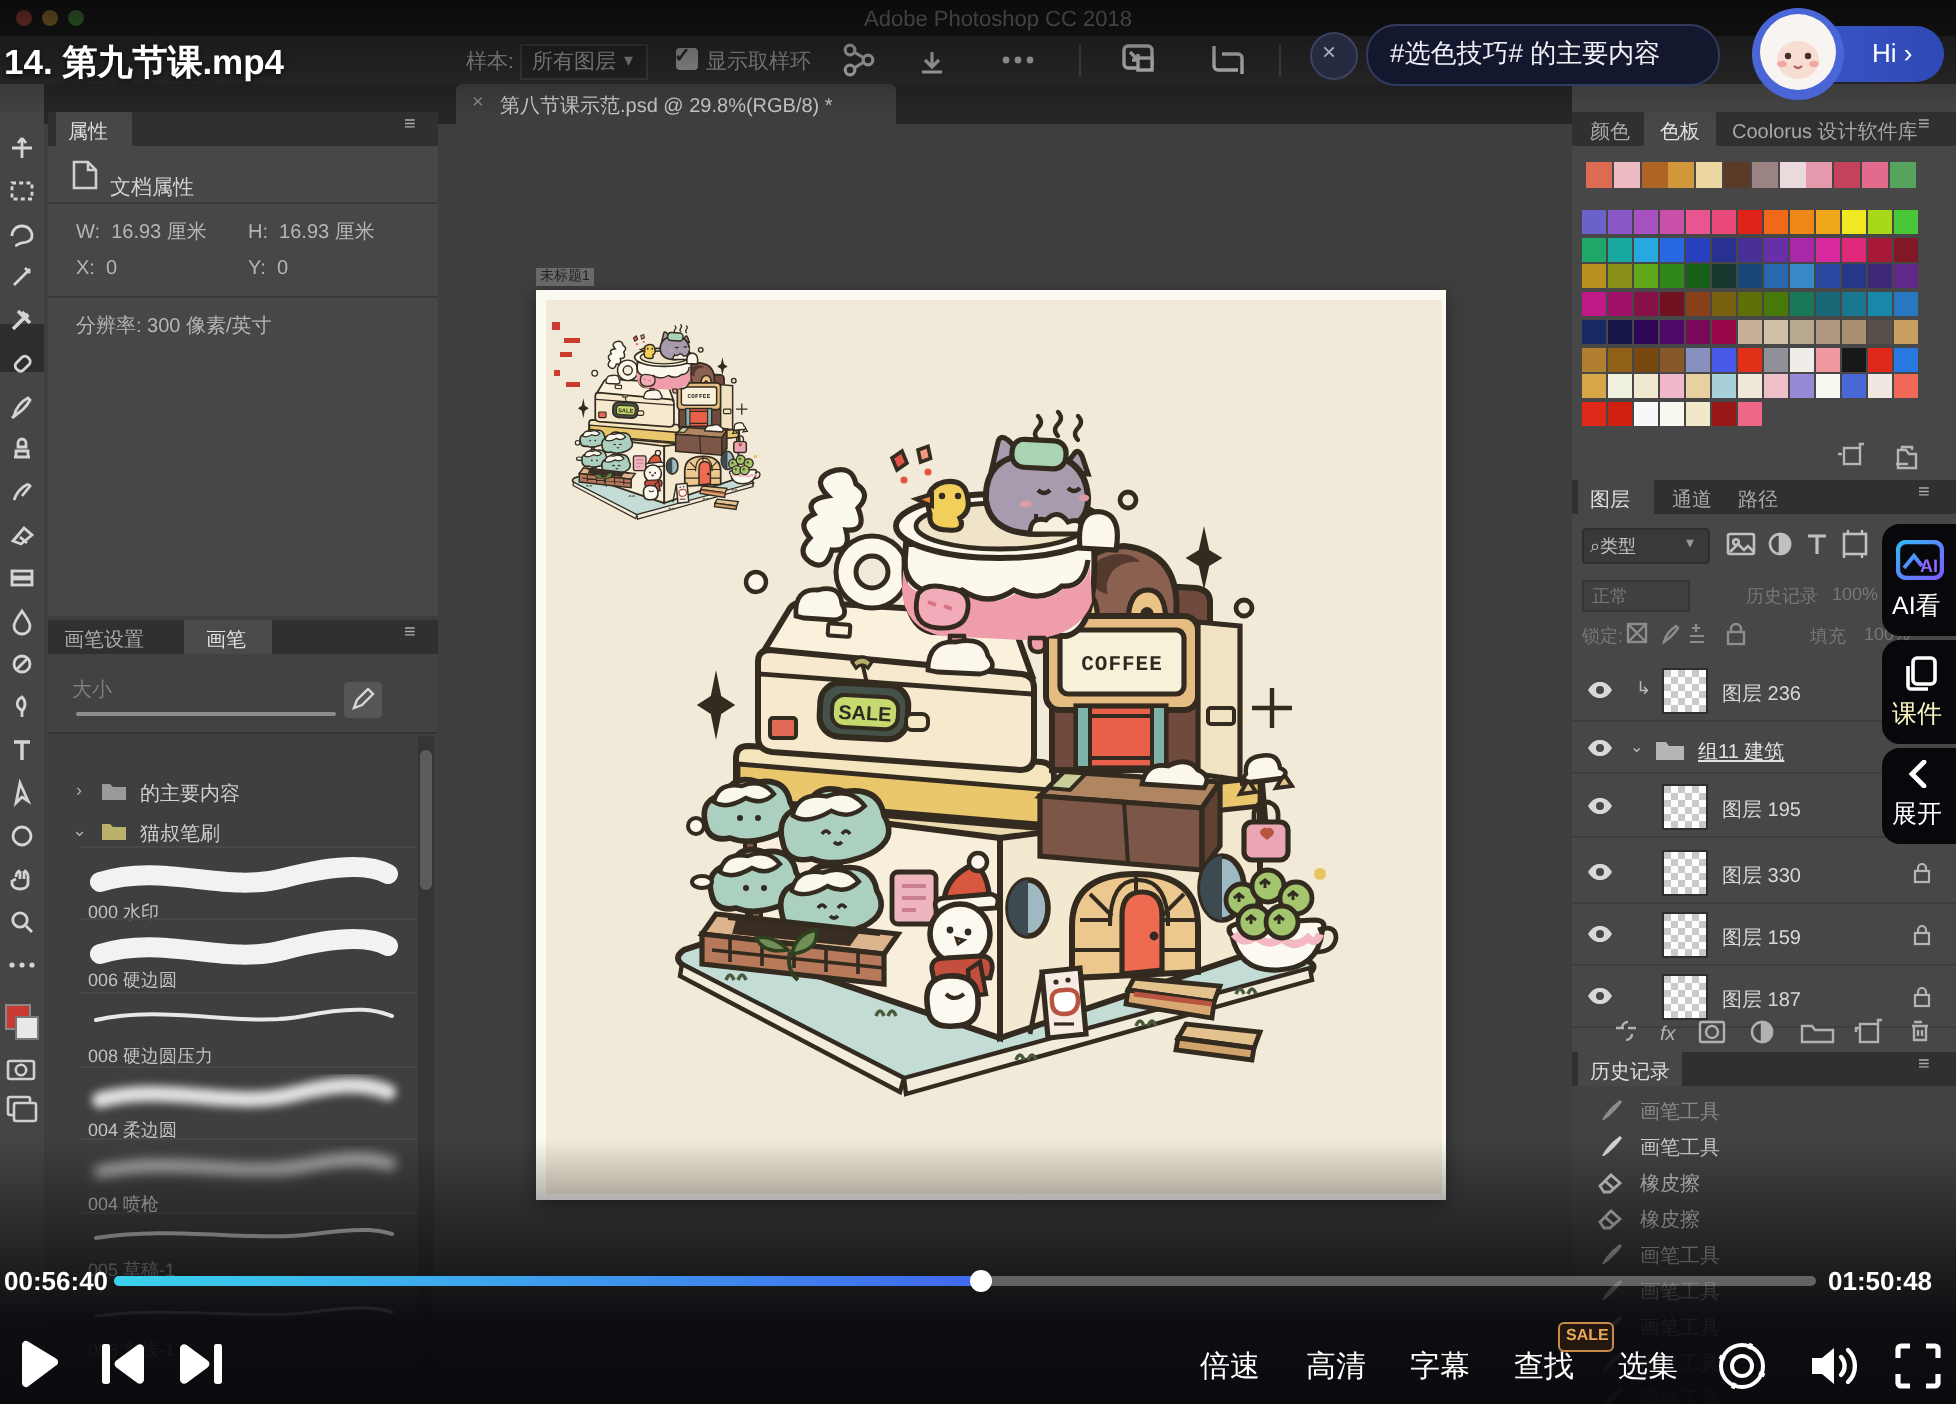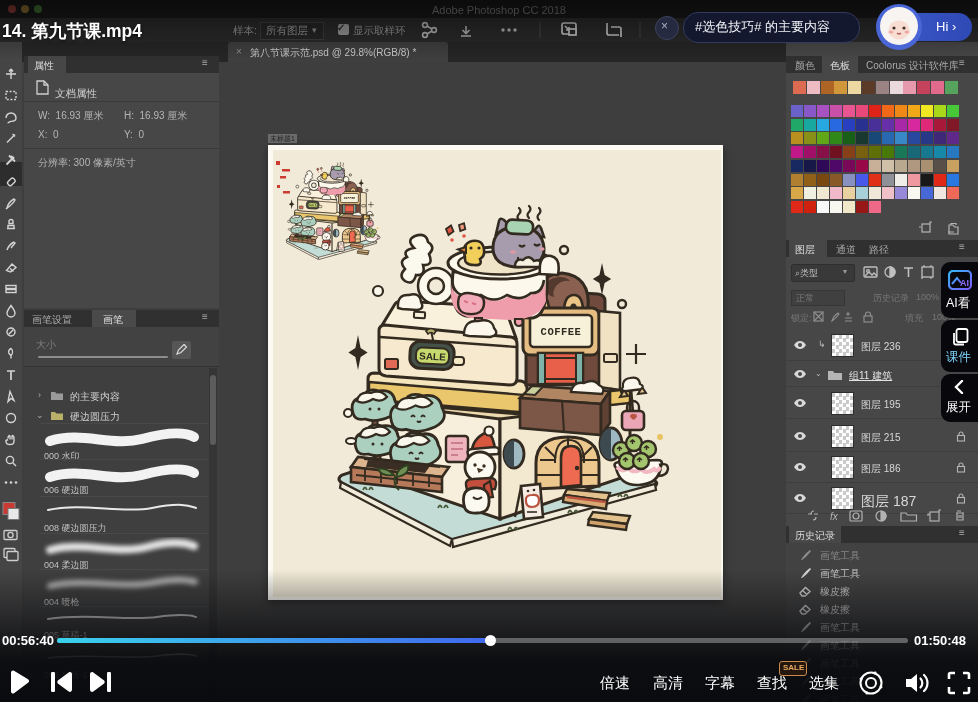--- a/index.html
+++ b/index.html
@@ -164,21 +164,21 @@
 <div class="abs" style="left:210px;top:375px;width:6px;height:70px;background:#5c5c5c;border-radius:3px"></div>
 <div class="txt" style="left:38px;top:390px;font-size:9px;color:#b0b0b0">›</div>
 <svg class="abs" style="left:50px;top:390px" width="14" height="11" viewBox="0 0 14 11">
     <path d="M1 2h4l1.5 1.5H13V10H1z" fill="#9a9a9a"></path>
   </svg>
 <div class="txt" style="left:70px;top:390px;font-size:10px;color:#cfcfcf">的主要内容</div>
 <div class="txt" style="left:36px;top:410px;font-size:9px;color:#b0b0b0">⌄</div>
 <svg class="abs" style="left:50px;top:410px" width="14" height="11" viewBox="0 0 14 11">
     <path d="M1 2h4l1.5 1.5H13V10H1z" fill="#b9b06a"></path>
   </svg>
-<div class="txt" style="left:70px;top:410px;font-size:10px;color:#cfcfcf">硬边圆压力</div>
+<div class="txt" style="left:70px;top:410px;font-size:10px;color:#cfcfcf">猫叔笔刷</div>
 <svg class="abs" style="left:42px;top:427px" width="160" height="24" viewBox="0 0 160 24">
     <path d="M8 14 C 40 4, 70 20, 100 12 S 145 6, 152 10" stroke="#f2f2f2" stroke-width="10" fill="none" stroke-linecap="round"></path>
   </svg>
 <div class="txt" style="left:44px;top:450px;font-size:9px;color:#c2c2c2">000 水印</div>
 <div class="abs" style="left:40px;top:423px;width:168px;height:1px;background:#484848"></div>
 <svg class="abs" style="left:42px;top:463px" width="160" height="24" viewBox="0 0 160 24">
     <path d="M8 14 C 40 4, 70 20, 100 12 S 145 6, 152 10" stroke="#f2f2f2" stroke-width="10" fill="none" stroke-linecap="round"></path>
   </svg>
 <div class="txt" style="left:44px;top:484px;font-size:9px;color:#c2c2c2">006 硬边圆</div>
 <div class="abs" style="left:40px;top:459px;width:168px;height:1px;background:#484848"></div>
@@ -580,47 +580,47 @@
     <circle cx="7" cy="5" r="2" fill="#474747"></circle>
   </svg>
 <div class="abs" style="left:831px;top:392px;width:21px;height:21px;border:1px solid #2e2e2e;background:repeating-conic-gradient(#fdfdfd 0 25%,#c9c9c9 0 50%);background-size:7px 7px"></div>
 <div class="txt" style="left:861px;top:398px;font-size:10px;color:#d8d8d8">图层 195</div>
 <div class="abs" style="left:786px;top:451px;width:192px;height:1px;background:#3e3e3e"></div>
 <svg class="abs" style="left:793px;top:431px" width="14" height="10" viewBox="0 0 14 10">
     <path d="M1 5C3 1.7 5 1 7 1s4 .7 6 4c-2 3.3-4 4-6 4S3 8.3 1 5z" fill="#d9d9d9"></path>
     <circle cx="7" cy="5" r="2" fill="#474747"></circle>
   </svg>
 <div class="abs" style="left:831px;top:425px;width:21px;height:21px;border:1px solid #2e2e2e;background:repeating-conic-gradient(#fdfdfd 0 25%,#c9c9c9 0 50%);background-size:7px 7px"></div>
-<div class="txt" style="left:861px;top:431px;font-size:10px;color:#d8d8d8">图层 215</div>
+<div class="txt" style="left:861px;top:431px;font-size:10px;color:#d8d8d8">图层 330</div>
 <svg class="abs" style="left:956px;top:431px" width="10" height="11" viewBox="0 0 10 11">
     <g stroke="#b5b5b5" stroke-width="1.1" fill="none">
       <rect x="1.5" y="4.5" width="7" height="5.5"></rect>
       <path d="M3 4.5V3a2 2 0 0 1 4 0v1.5"></path>
     </g>
   </svg>
 <div class="abs" style="left:786px;top:482px;width:192px;height:1px;background:#3e3e3e"></div>
 <svg class="abs" style="left:793px;top:462px" width="14" height="10" viewBox="0 0 14 10">
     <path d="M1 5C3 1.7 5 1 7 1s4 .7 6 4c-2 3.3-4 4-6 4S3 8.3 1 5z" fill="#d9d9d9"></path>
     <circle cx="7" cy="5" r="2" fill="#474747"></circle>
   </svg>
 <div class="abs" style="left:831px;top:456px;width:21px;height:21px;border:1px solid #2e2e2e;background:repeating-conic-gradient(#fdfdfd 0 25%,#c9c9c9 0 50%);background-size:7px 7px"></div>
-<div class="txt" style="left:861px;top:462px;font-size:10px;color:#d8d8d8">图层 186</div>
+<div class="txt" style="left:861px;top:462px;font-size:10px;color:#d8d8d8">图层 159</div>
 <svg class="abs" style="left:956px;top:462px" width="10" height="11" viewBox="0 0 10 11">
     <g stroke="#b5b5b5" stroke-width="1.1" fill="none">
       <rect x="1.5" y="4.5" width="7" height="5.5"></rect>
       <path d="M3 4.5V3a2 2 0 0 1 4 0v1.5"></path>
     </g>
   </svg>
 <div class="abs" style="left:786px;top:513px;width:192px;height:1px;background:#3e3e3e"></div>
 <svg class="abs" style="left:793px;top:493px" width="14" height="10" viewBox="0 0 14 10">
     <path d="M1 5C3 1.7 5 1 7 1s4 .7 6 4c-2 3.3-4 4-6 4S3 8.3 1 5z" fill="#d9d9d9"></path>
     <circle cx="7" cy="5" r="2" fill="#474747"></circle>
   </svg>
 <div class="abs" style="left:831px;top:487px;width:21px;height:21px;border:1px solid #2e2e2e;background:repeating-conic-gradient(#fdfdfd 0 25%,#c9c9c9 0 50%);background-size:7px 7px"></div>
-<div class="txt" style="left:861px;top:493px;font-size:14px;color:#d8d8d8">图层 187</div>
+<div class="txt" style="left:861px;top:493px;font-size:10px;color:#d8d8d8">图层 187</div>
 <svg class="abs" style="left:956px;top:493px" width="10" height="11" viewBox="0 0 10 11">
     <g stroke="#b5b5b5" stroke-width="1.1" fill="none">
       <rect x="1.5" y="4.5" width="7" height="5.5"></rect>
       <path d="M3 4.5V3a2 2 0 0 1 4 0v1.5"></path>
     </g>
   </svg>
 <svg class="abs" style="left:806px;top:508px" width="162" height="16" viewBox="0 0 162 16">
 <g stroke="#b2b2b2" stroke-width="1.2" fill="none">
 <path d="M2 8h4m2 0h4M5 8a3 3 0 0 1 3-3m2 6a3 3 0 0 1-3 3" transform="translate(0,-2)"></path>
 <text x="24" y="12" font-size="10" font-style="italic" fill="#b2b2b2" stroke="none">fx</text>
@@ -688,21 +688,21 @@
 <text x="12" y="16" font-size="9" font-weight="bold" fill="#8f6bff">AI</text>
   </svg>
 <div class="txt" style="left:946px;top:295px;font-size:12.5px;color:#fff">AI看</div>
 <div class="abs" style="left:941px;top:320px;width:37px;height:52px;background:#08080c;border-radius:9px 0 0 9px"></div>
 <svg class="abs" style="left:950px;top:327px" width="20" height="20" viewBox="0 0 20 20">
 <g fill="none" stroke="#fff" stroke-width="1.8">
       <path d="M4 6v10a1.5 1.5 0 0 0 1.5 1.5H14"></path>
       <rect x="6.5" y="2" width="11" height="13" rx="2"></rect>
     </g>
   </svg>
-<div class="txt" style="left:946px;top:349px;font-size:12.5px;color:#7dd3fc">课件</div>
+<div class="txt" style="left:946px;top:349px;font-size:12.5px;color:#fef9c3">课件</div>
 <div class="abs" style="left:941px;top:374px;width:37px;height:48px;background:#08080c;border-radius:9px 0 0 9px"></div>
 <svg class="abs" style="left:953px;top:380px" width="12" height="14" viewBox="0 0 12 14">
     <path d="M9 1 3 7l6 6" stroke="#fff" stroke-width="2.4" fill="none" stroke-linecap="round"></path>
   </svg>
 <div class="txt" style="left:946px;top:399px;font-size:12.5px;color:#fff">展开</div>
 <div class="abs" style="left:0;top:0;width:978px;height:60px;background:linear-gradient(180deg,rgba(0,0,0,.55),rgba(0,0,0,0));pointer-events:none"></div>
 <div class="abs" style="left:0;top:570px;width:978px;height:132px;background:linear-gradient(180deg,rgba(8,9,12,0) 0%,rgba(8,9,12,.5) 38%,rgba(8,9,12,.9) 68%,rgba(8,9,12,.97) 100%);pointer-events:none"></div>
 <div class="txt" style="left:2px;top:19px;font-size:17.5px;font-weight:bold;color:#fff;text-shadow:0 1px 3px rgba(0,0,0,.7)">14. 第九节课.mp4</div>
 <div class="abs" style="left:655px;top:16px;width:22px;height:22px;border-radius:50%;background:#252a40;border:1px solid #3c4360"></div>
 <div class="txt" style="left:661px;top:19px;font-size:12px;color:#aab0c8">×</div>

